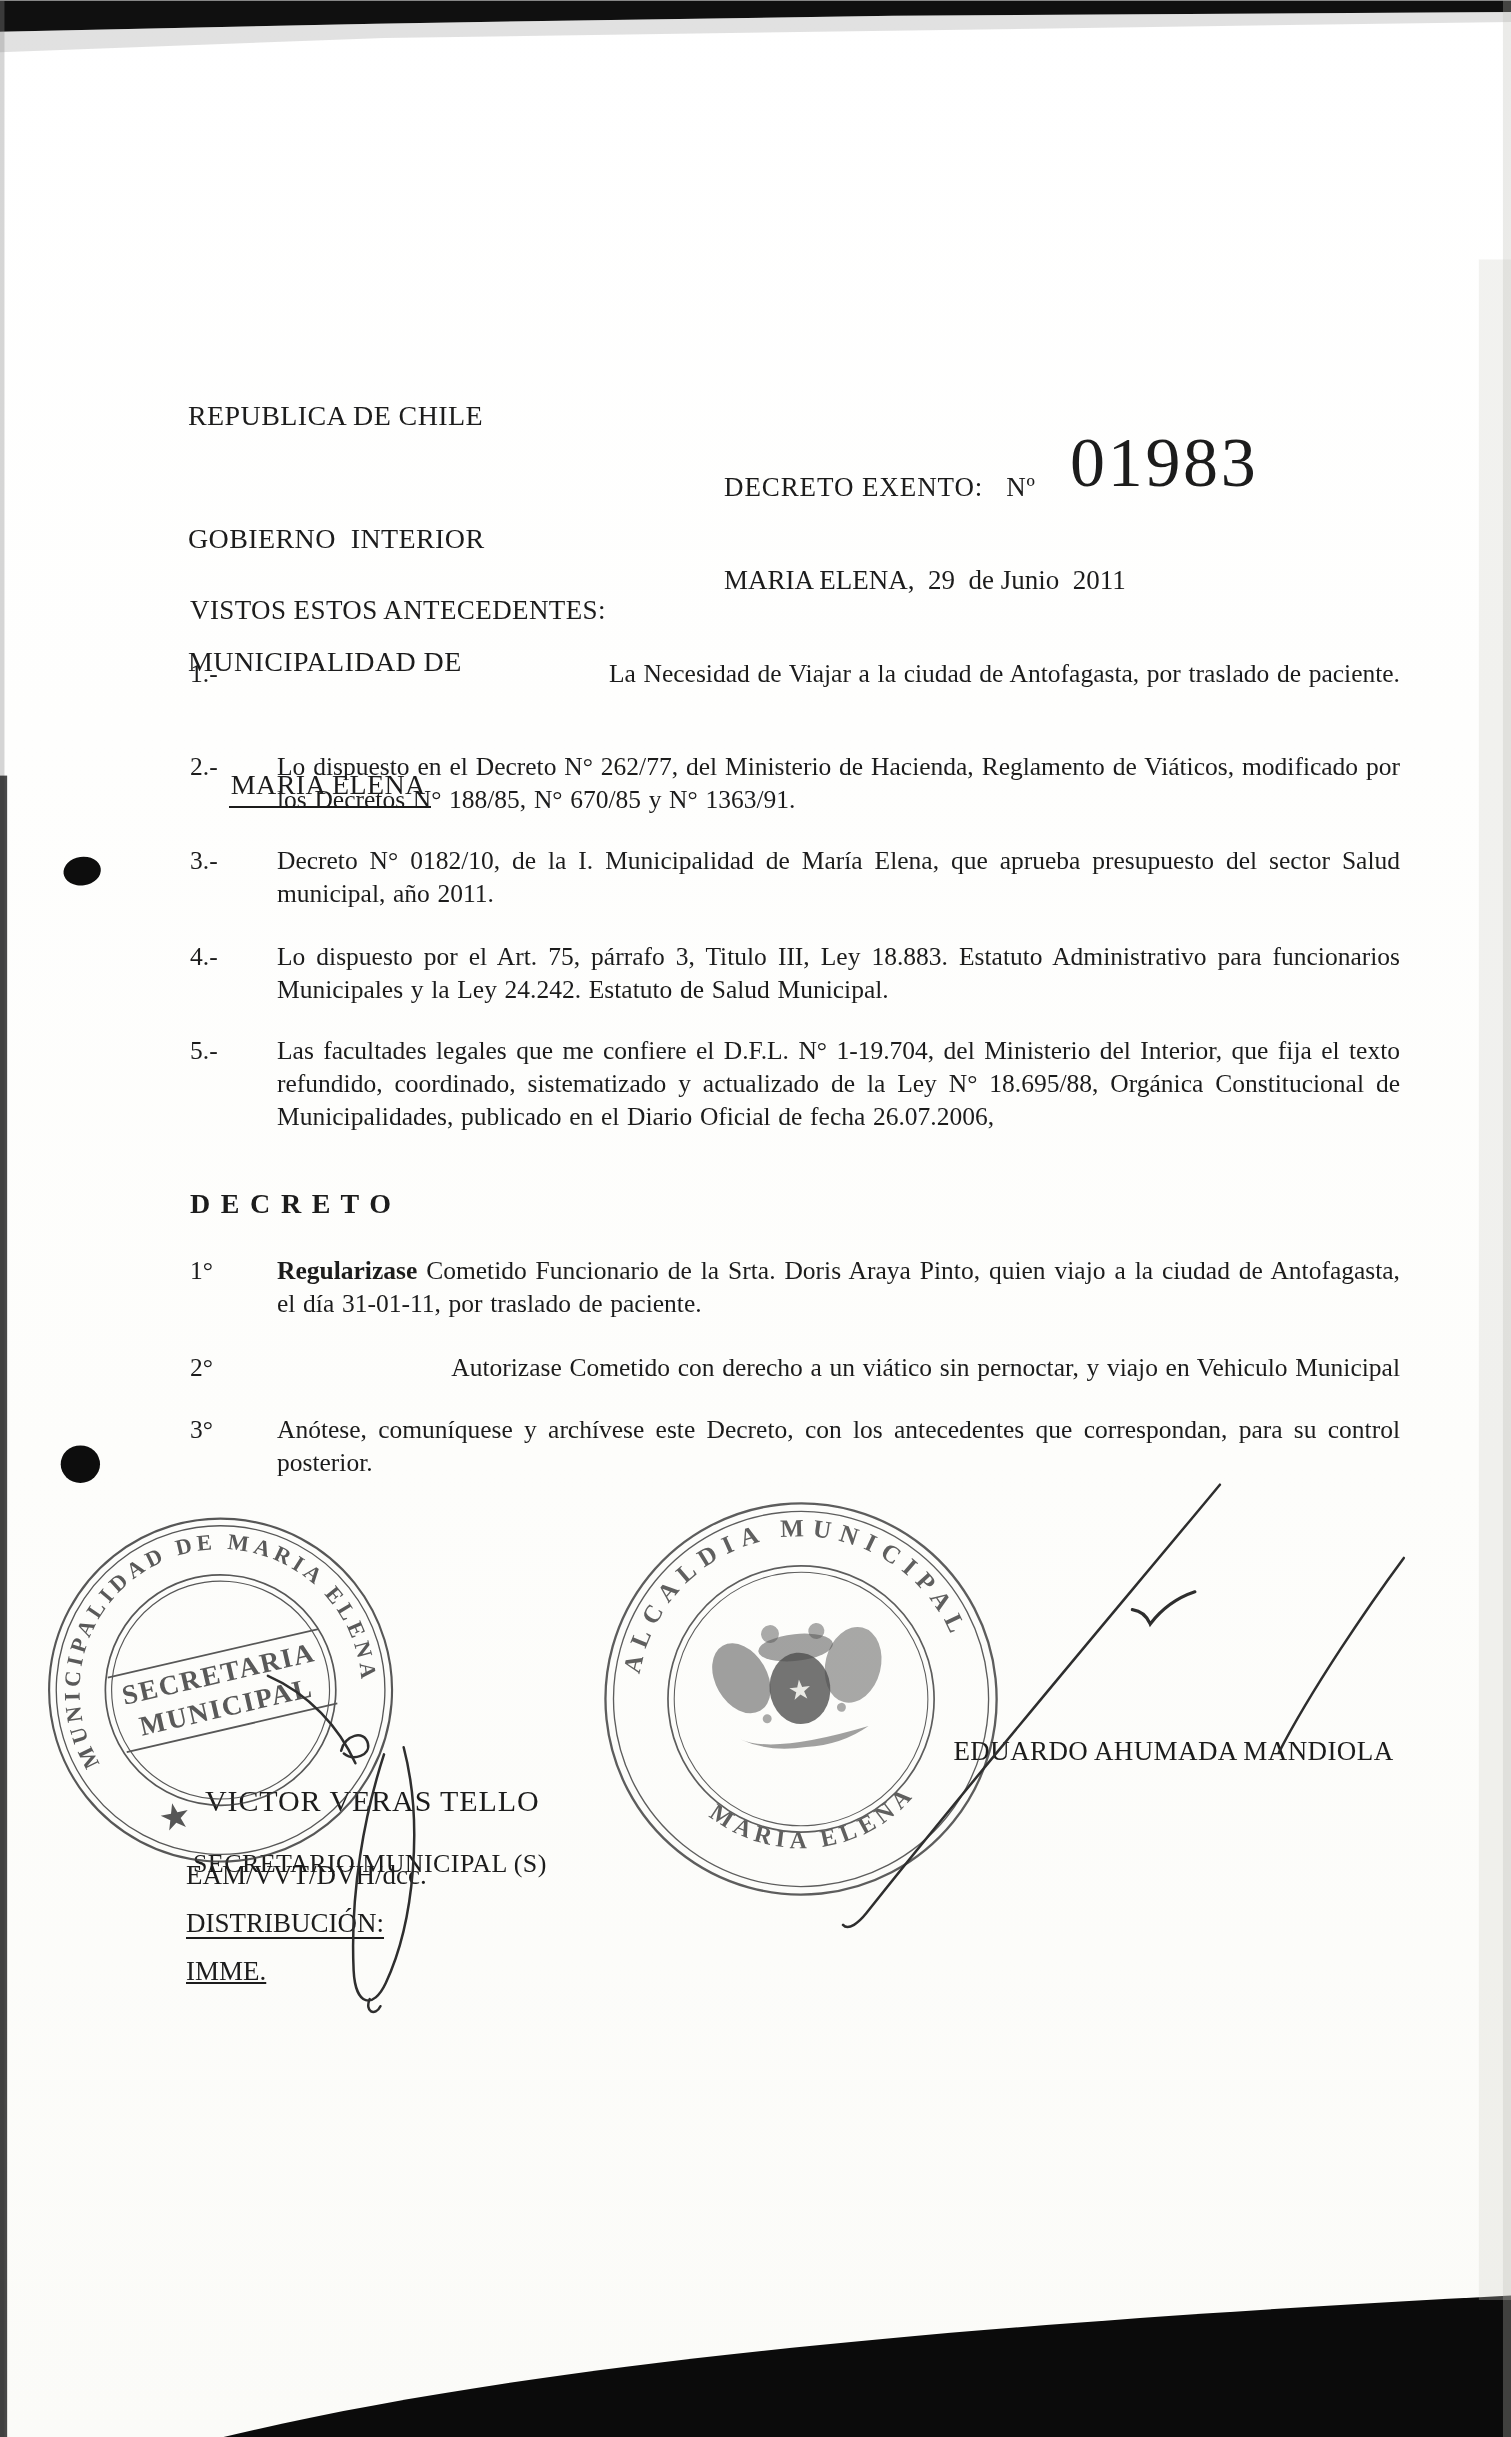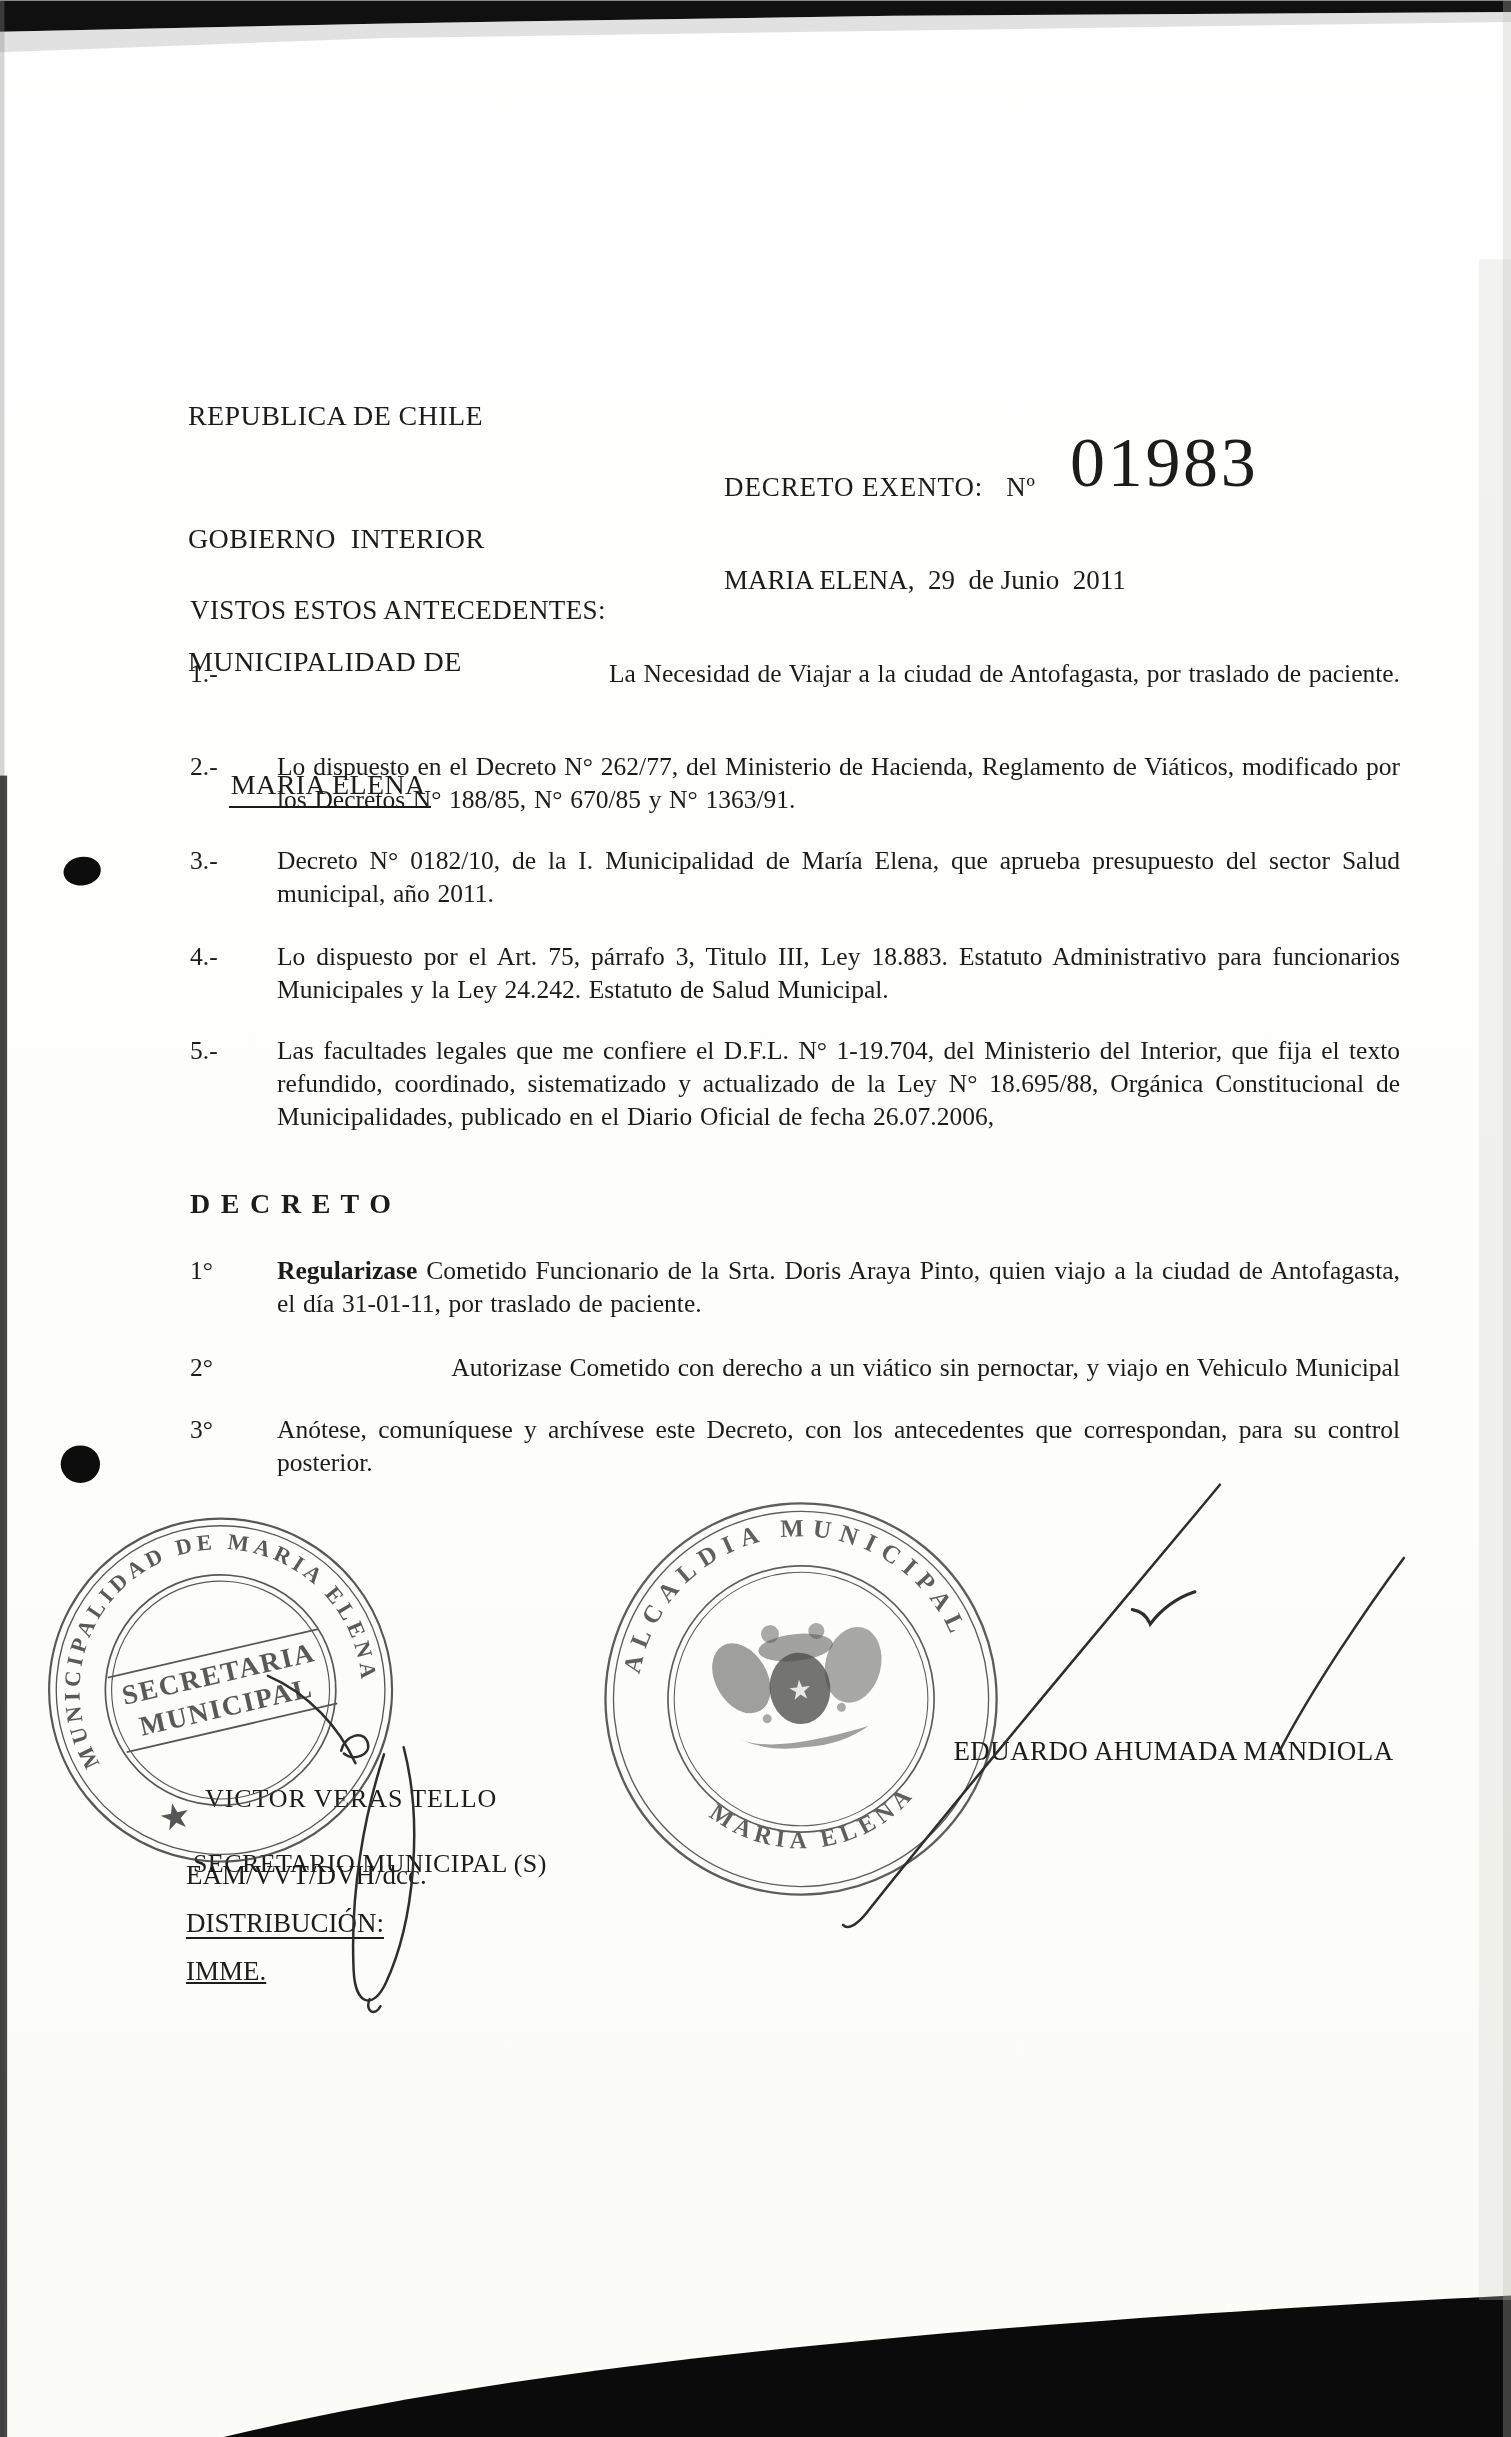--- a/index.html
+++ b/index.html
@@ -19,21 +19,21 @@
   .dec-date{left:724px; top:565px; font-size:27px;font-family:Liberation Serif, serif;}
   .vistos{left:190px; top:595px; font-size:27px; letter-spacing:0.4px;}
   
   .item{position:absolute; left:190px; width:1210px; font-size:25.5px; line-height:33px;}
   .item .num{position:absolute; left:0; top:0;}
   .item .txt{margin:0 0 0 87px; text-align:justify; word-spacing:1.3px;}
   .item .txt.single{text-align:right;}
   .dtitle{left:190px; top:1188px; font-size:28px; font-weight:700; letter-spacing:1.8px;}
   
   .sig-right{left:945px; top:1649px; width:457px; text-align:center; font-size:27px; line-height:41px; letter-spacing:0.4px;}
-  .v-name{left:205px; top:1784px; font-size:26px; letter-spacing:0.9px;}
+  .v-name{left:205px; top:1784px; font-size:30px; letter-spacing:0.9px;}
   .v-title{left:193px; top:1849px; font-size:26px; letter-spacing:0.4px;}
   .star{left:159px; top:1796px; font-size:36px; color:#3a3a3a; transform:rotate(-12deg); opacity:.85;}
   
   .f-ini{left:186px; top:1860px; font-size:27px;}
   .f-dist{left:186px; top:1908px; font-size:27px; text-decoration:underline; text-underline-offset:4.5px; text-decoration-thickness:1.8px;}
   .f-imme{left:186px; top:1956px; font-size:27px;text-decoration:underline;}
   .overlay{position:absolute; inset:0; pointer-events:none;}
   .stamp-txt{font-family:"Liberation Serif","DejaVu Serif",serif; font-weight:600;}
 </style>
 </head>

